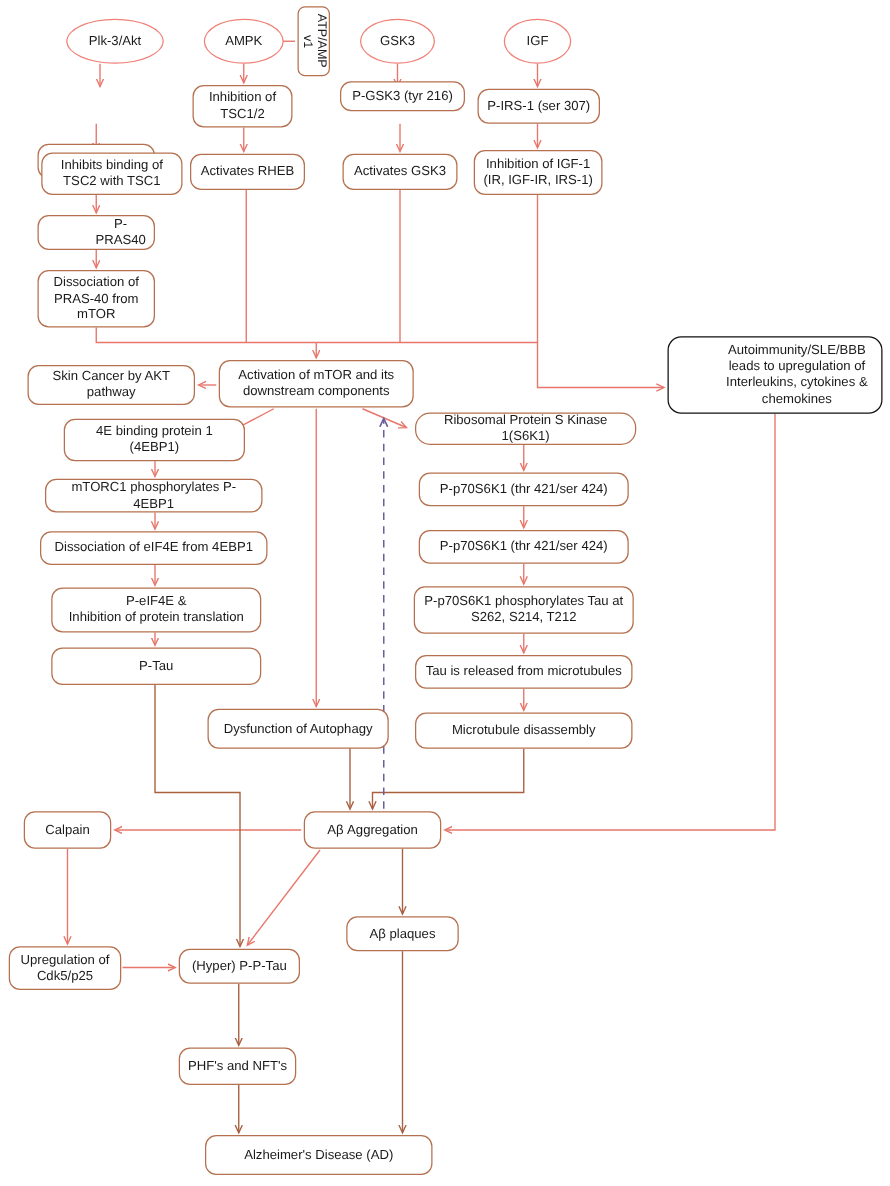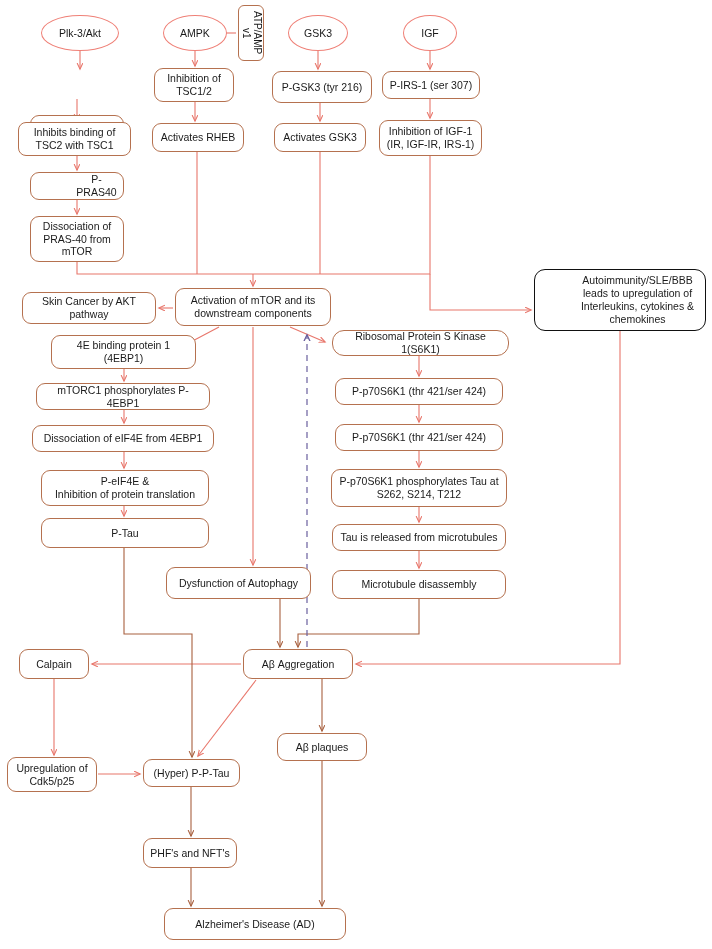--- a/index.html
+++ b/index.html
@@ -161,40 +161,40 @@
       <line x1="191" y1="868" x2="191" y2="906" marker-end="url(#ar-brown)"></line>
 
       <line x1="322" y1="761" x2="322" y2="906" marker-end="url(#ar-brown)"></line>
     </g>
 
     <g stroke="#6a5f9e" stroke-width="1.2" fill="none" stroke-dasharray="6 5">
       <line x1="307" y1="647" x2="307" y2="335" marker-end="url(#ar-purple)"></line>
     </g>
   </svg>
 
-  <div class="node ellipse" style="left:41px;  top:15px;  width:78px;  height:36px;">Plk-3/Akt</div>
+  <div class="node ellipse" style="left:53px;  top:15px;  width:78px;  height:36px;">Plk-3/Akt</div>
   <div class="node ellipse" style="left:163px; top:15px;  width:64px;  height:36px;text-align:right;">AMPK</div>
 
   <div class="node vbox" style="left:238px; top:5px; width:26px; height:56px;">
     <span class="vbox-inner">
       <span class="vtext">ATP/AMP</span>
       <span class="vtext">v1</span>
     </span>
   </div>
 
   <div class="node ellipse" style="left:288px; top:15px;  width:60px;  height:36px;">GSK3</div>
   <div class="node ellipse" style="left:403px; top:15px;  width:54px;  height:36px;">IGF</div>
 
   <div class="node box" style="left:30px;  top:71px;  width:94px;  height:28px;margin-top:44px;">P-TSC2</div>
   <div class="node box" style="left:154px; top:68px;  width:80px;  height:34px;">Inhibition of
 TSC1/2</div>
-  <div class="node box" style="left:272px; top:71px;  width:100px; height:32px;">P-GSK3 (tyr 216)</div>
+  <div class="node box" style="left:272px; top:65px;  width:100px; height:24px;">P-GSK3 (tyr 216)</div>
   <div class="node box" style="left:382px; top:71px;  width:98px;  height:28px;">P-IRS-1 (ser 307)</div>
 
-  <div class="node box" style="left:18px;  top:122px; width:113px; height:34px;border-radius:8px;">Inhibits binding of
+  <div class="node box" style="left:33px;  top:122px; width:113px; height:34px;">Inhibits binding of
 TSC2 with TSC1</div>
   <div class="node box" style="left:152px; top:123px; width:92px;  height:29px;">Activates RHEB</div>
   <div class="node box" style="left:274px; top:123px; width:92px;  height:29px;">Activates GSK3</div>
   <div class="node box" style="left:379px; top:120px; width:103px; height:36px;">Inhibition of IGF-1
 (IR, IGF-IR, IRS-1)</div>
 
   <div class="node box" style="left:30px;  top:172px; width:94px;  height:28px;padding-left:44px;">P-PRAS40</div>
   <div class="node box" style="left:30px;  top:216px; width:94px;  height:46px;">Dissociation of
 PRAS-40 from
 mTOR</div>

